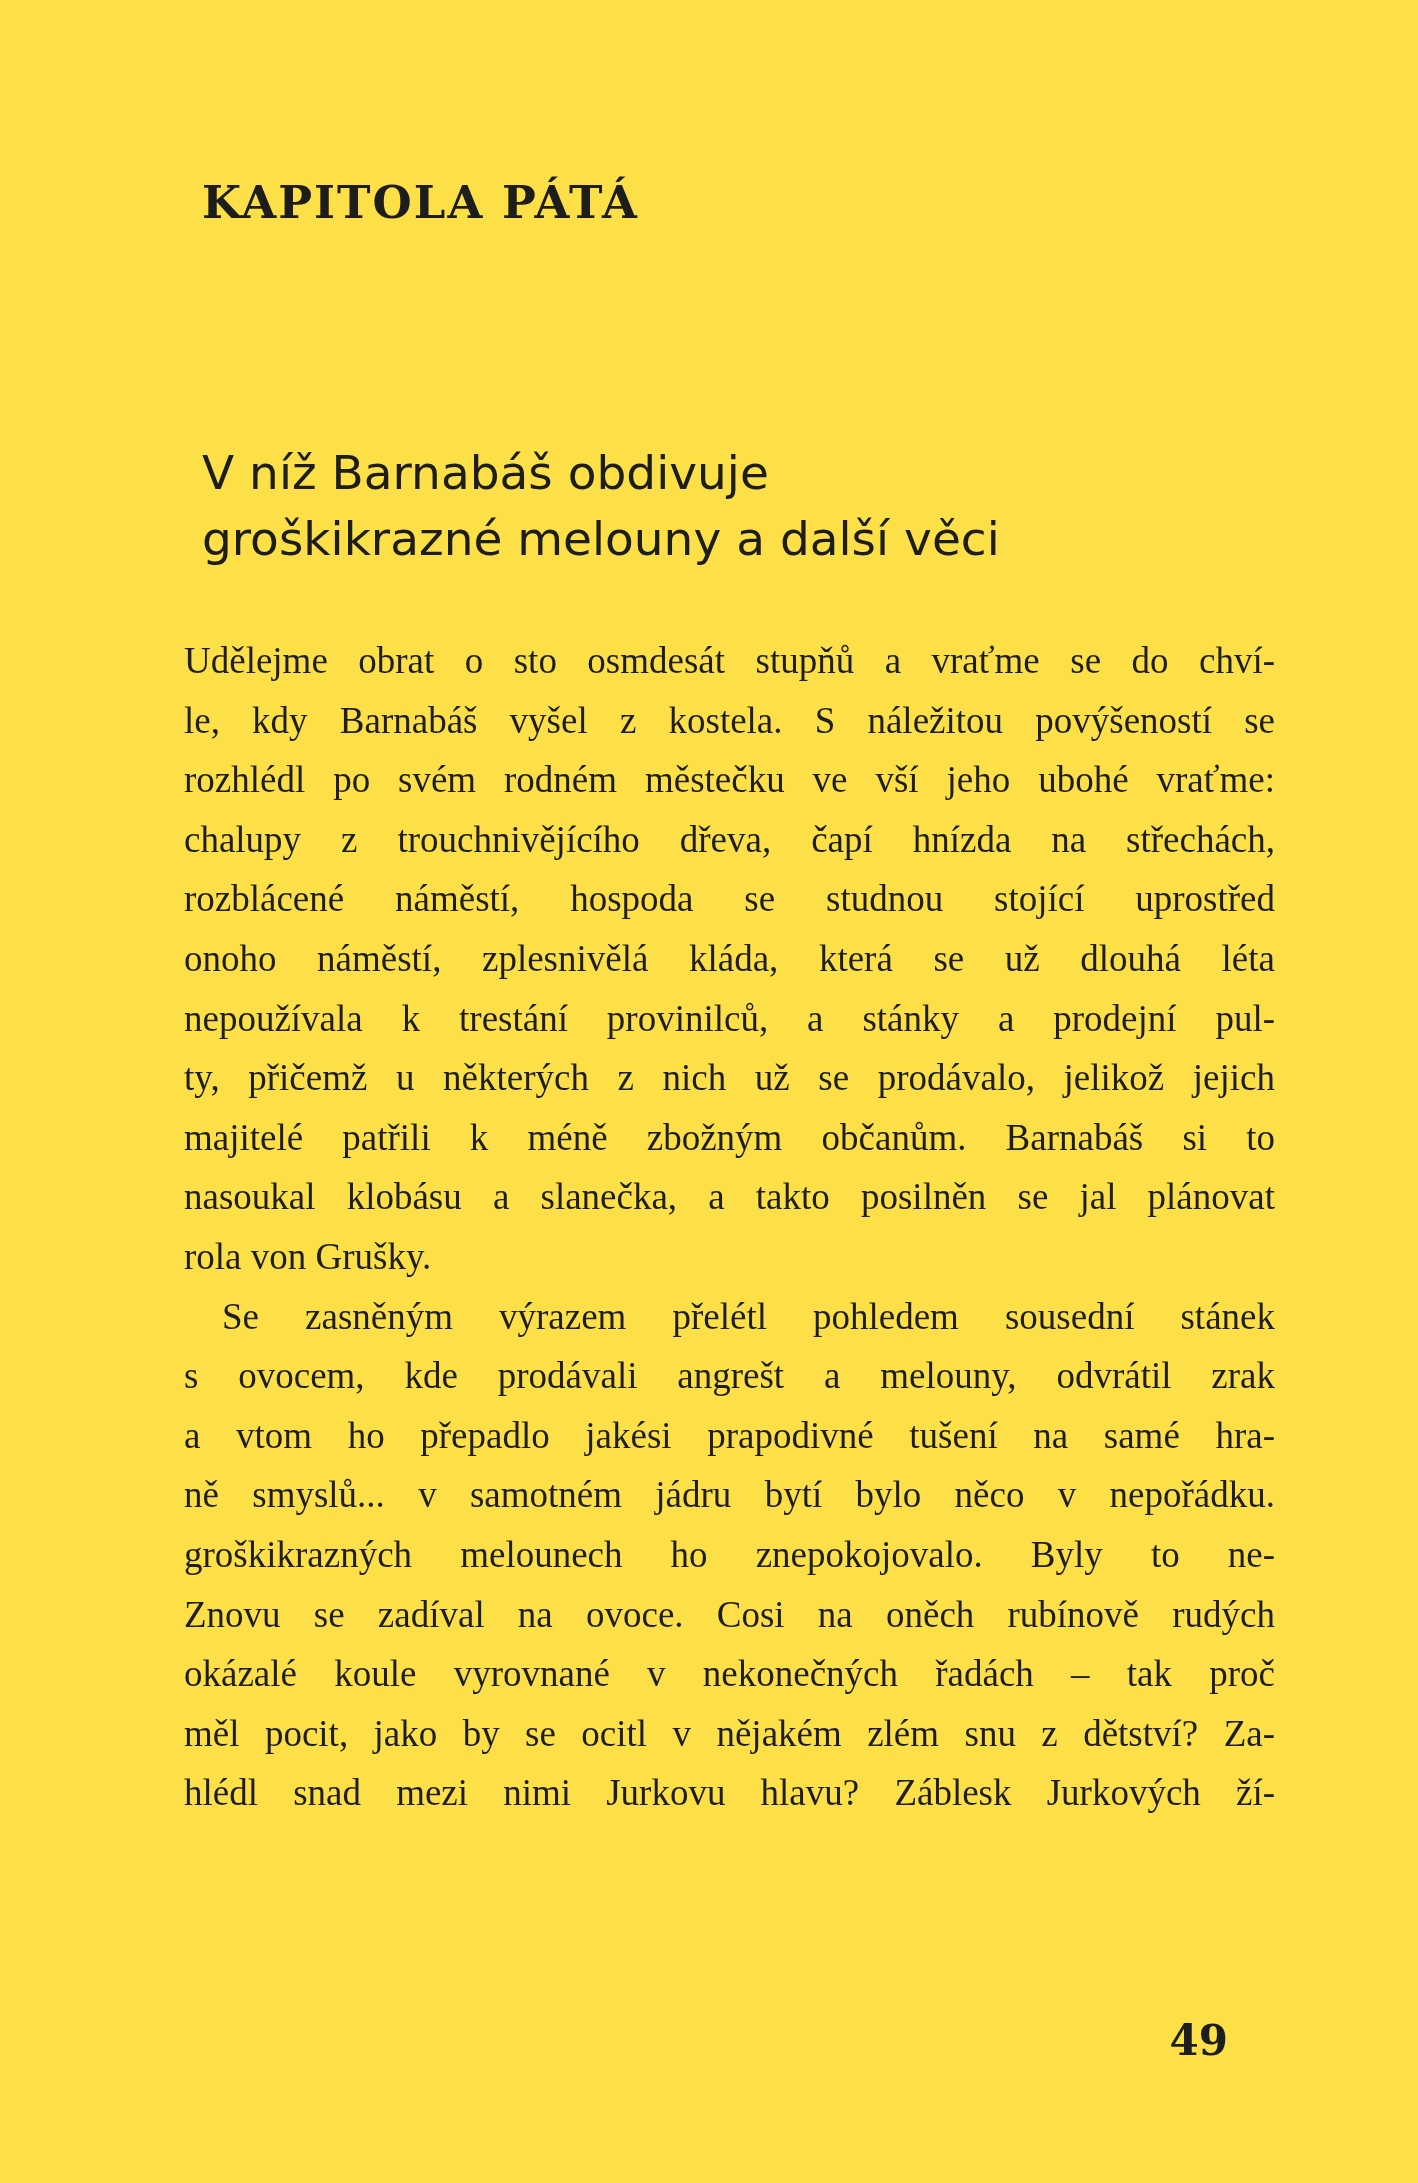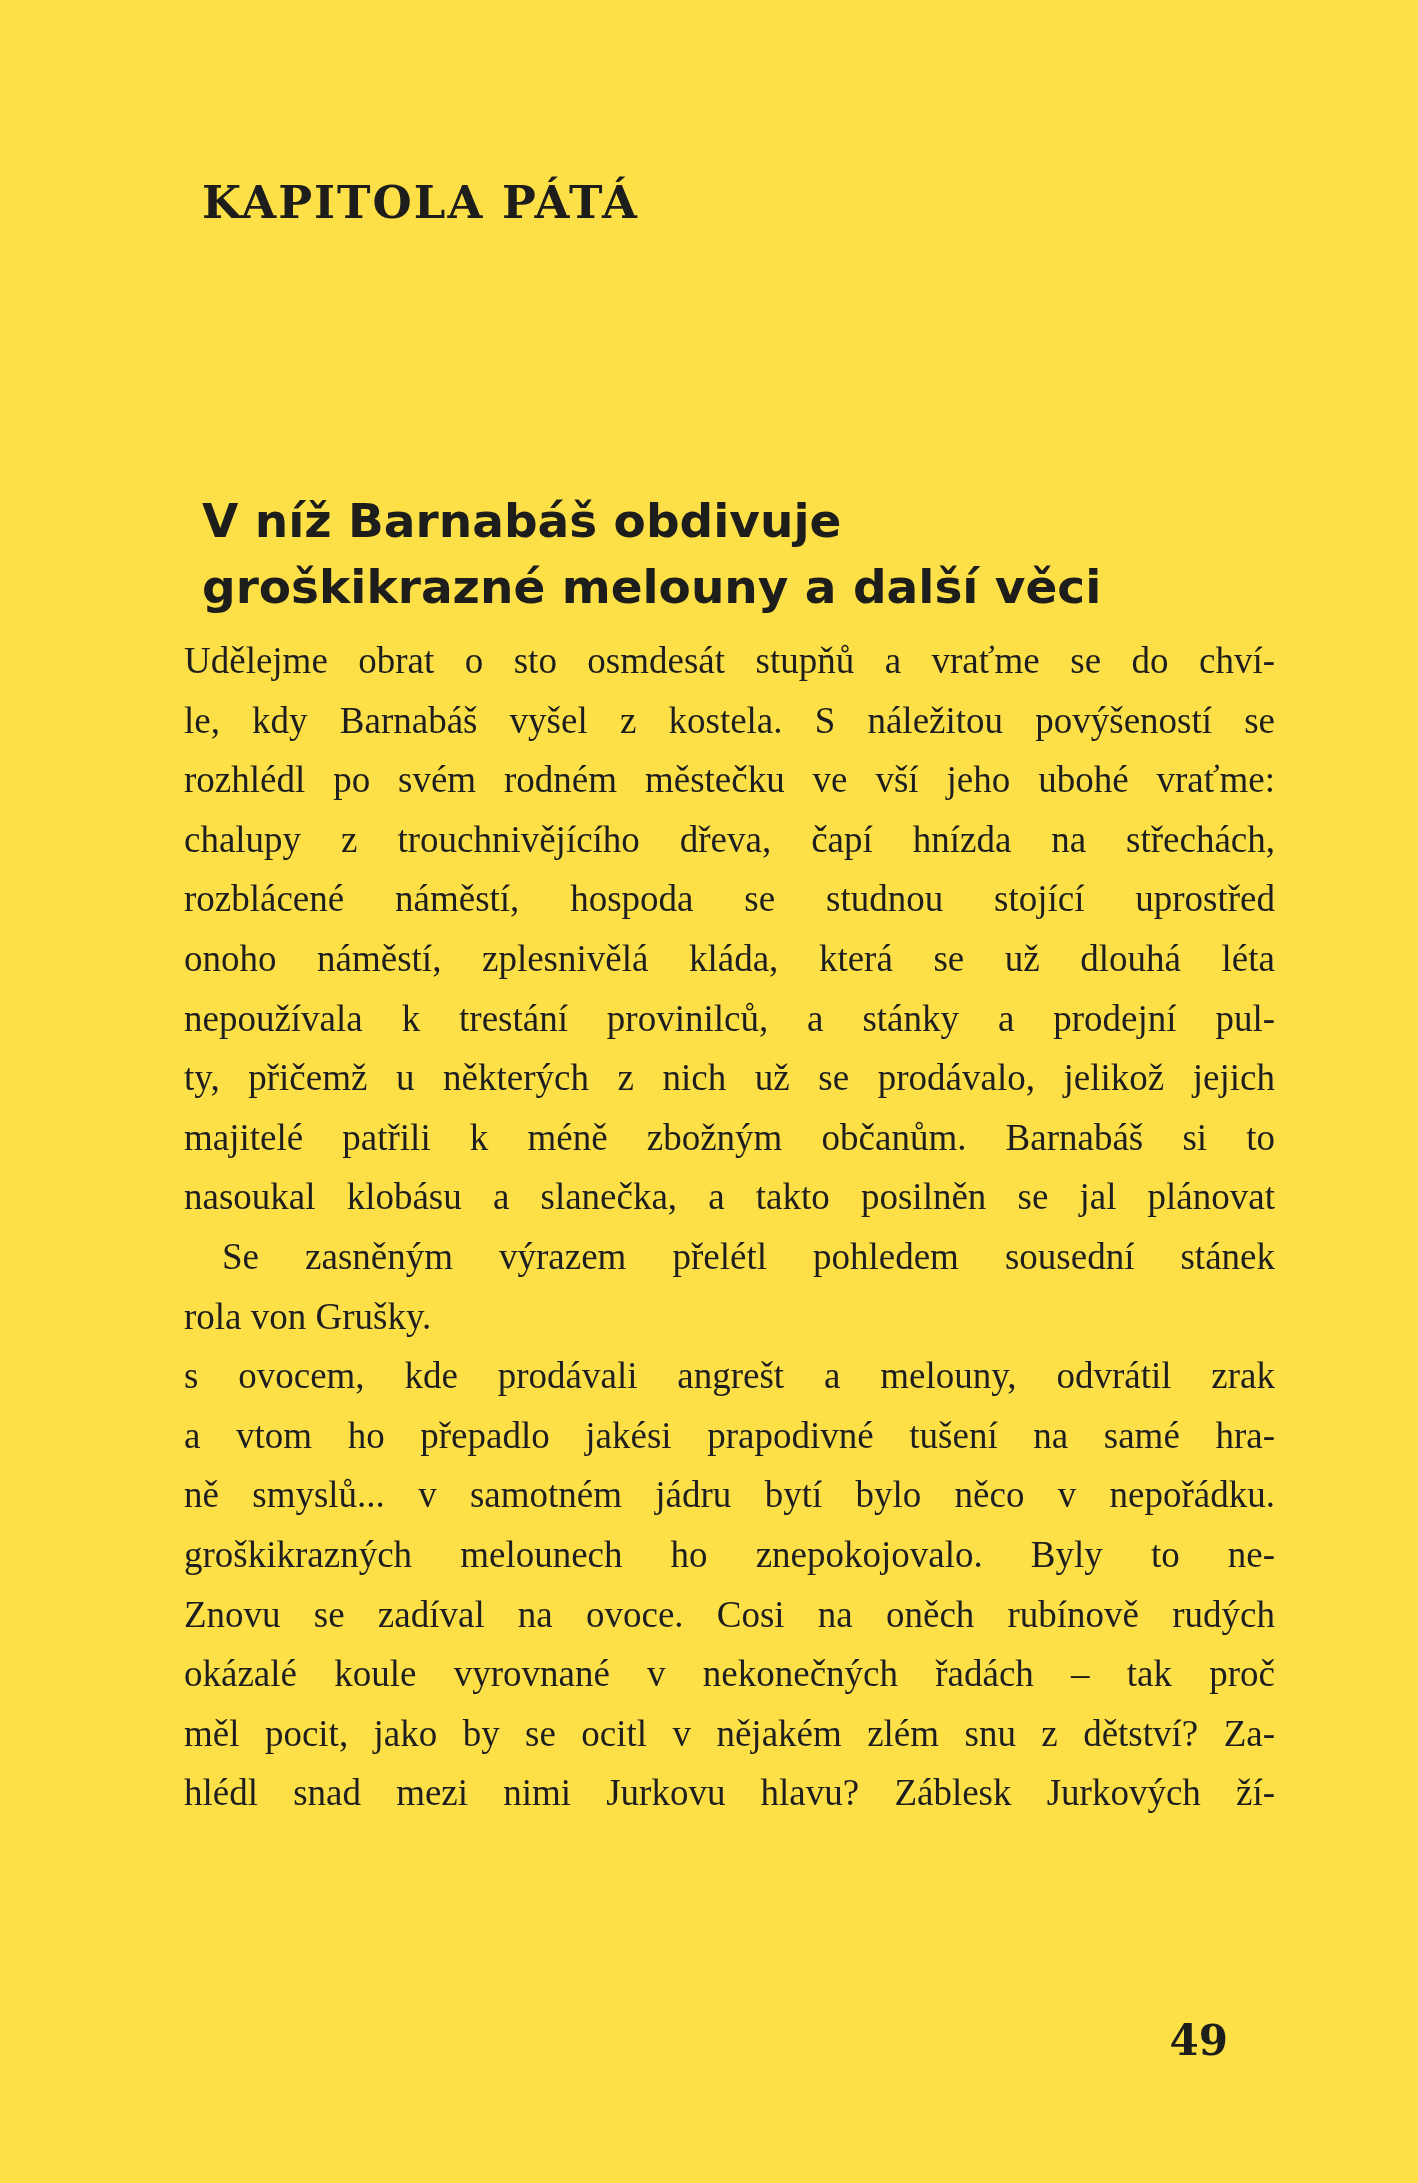--- a/index.html
+++ b/index.html
@@ -25,26 +25,25 @@
     font-size: 45px;
     line-height: 1.1;
     letter-spacing: 2px;
     color: #1d1d1b;
   }
   .subtitle {
     position: absolute;
     left: 202px;
     top: 440px;
     font-family: "DejaVu Sans", sans-serif;
-    font-weight: bold;
+    font-weight: normal;
     font-size: 47px;
     line-height: 66px;
     letter-spacing: 0px;
     color: #1d1d1b;
-    margin-top: 48px;
   }
   .body-text {
     position: absolute;
     left: 184px;
     top: 631px;
     width: 1091px;
     font-family: "Liberation Serif", serif;
     font-size: 37px;
     line-height: 59.6px;
     color: #1e1e1e;
@@ -91,22 +90,22 @@
     <div class="line">Udělejme obrat o sto osmdesát stupňů a vraťme se do chví-</div>
     <div class="line">le, kdy Barnabáš vyšel z kostela. S náležitou povýšeností se</div>
     <div class="line">rozhlédl po svém rodném městečku ve vší jeho ubohé vraťme:</div>
     <div class="line">chalupy z trouchnivějícího dřeva, čapí hnízda na střechách,</div>
     <div class="line">rozblácené náměstí, hospoda se studnou stojící uprostřed</div>
     <div class="line">onoho náměstí, zplesnivělá kláda, která se už dlouhá léta</div>
     <div class="line">nepoužívala k trestání provinilců, a stánky a prodejní pul-</div>
     <div class="line">ty, přičemž u některých z nich už se prodávalo, jelikož jejich</div>
     <div class="line">majitelé patřili k méně zbožným občanům. Barnabáš si to</div>
     <div class="line">nasoukal klobásu a slanečka, a takto posilněn se jal plánovat</div>
+    <div class="line para-end">rola von Grušky.</div>
     <div class="line indent">Se zasněným výrazem přelétl pohledem sousední stánek</div>
-    <div class="line para-end">rola von Grušky.</div>
     <div class="line">s ovocem, kde prodávali angrešt a melouny, odvrátil zrak</div>
     <div class="line">a vtom ho přepadlo jakési prapodivné tušení na samé hra-</div>
     <div class="line">ně smyslů... v samotném jádru bytí bylo něco v nepořádku.</div>
     <div class="line">groškikrazných melounech ho znepokojovalo. Byly to ne-</div>
     <div class="line">Znovu se zadíval na ovoce. Cosi na oněch rubínově rudých</div>
     <div class="line">okázalé koule vyrovnané v nekonečných řadách – tak proč</div>
     <div class="line">měl pocit, jako by se ocitl v nějakém zlém snu z dětství? Za-</div>
     <div class="line">hlédl snad mezi nimi Jurkovu hlavu? Záblesk Jurkových ží-</div>
   </div>
 

